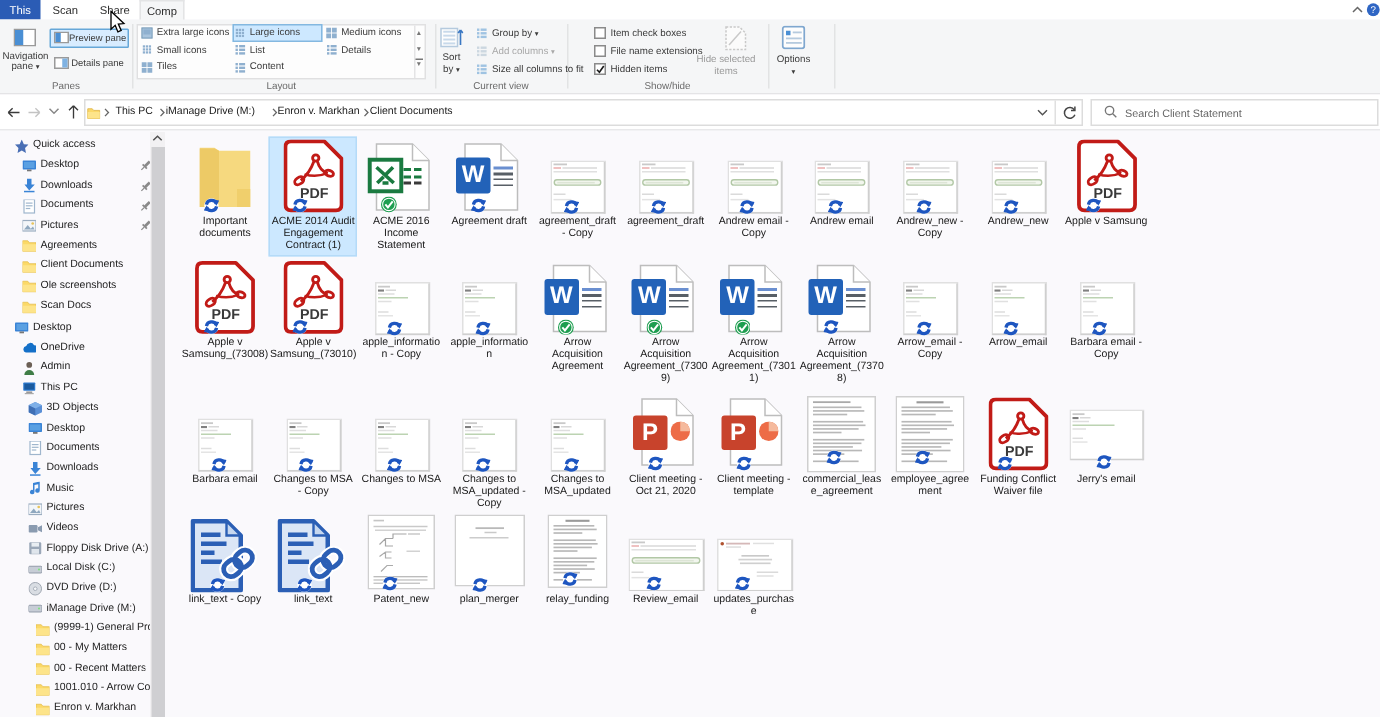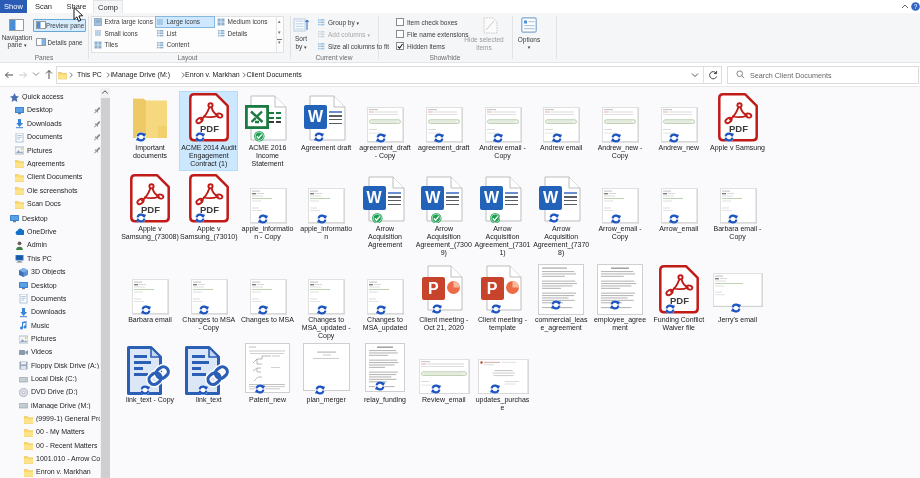--- a/index.html
+++ b/index.html
@@ -2,21 +2,21 @@
 <html><head><meta charset="utf-8"><style>
 * { margin:0; padding:0; box-sizing:border-box; }
 html,body { width:920px; height:478px; overflow:hidden; }
 body { font-family:"Liberation Sans",sans-serif; position:relative; background:#faf9fc; }
 div { box-sizing:border-box; }
 svg { display:block; }
 </style></head>
 <body>
 <div style="position:absolute;left:0;top:87px;width:920px;height:391px;background:#faf9fc"></div>
 <div style="position:absolute;left:0;top:0;width:920px;height:13px;background:#fff"></div>
-<div style="position:absolute;left:0;top:0;width:27px;height:13px;background:#2b5cb5;color:#fff;font-size:7.5px;line-height:13px;text-align:center">Show</div>
+<div style="position:absolute;left:0;top:0;width:27px;height:13px;background:#2b5cb5;color:#fff;font-size:7.5px;line-height:13px;text-align:center">This</div>
 <div style="position:absolute;left:27px;top:0;width:33px;height:13px;color:#2b2b2b;font-size:7.5px;line-height:13px;text-align:center">Scan</div>
 <div style="position:absolute;left:60px;top:0;width:33px;height:13px;color:#2b2b2b;font-size:7.5px;line-height:13px;text-align:center">Share</div>
 <div style="position:absolute;left:93px;top:0;width:30px;height:13.5px;background:#f5f6f7;border:1px solid #e3e4e5;border-bottom:none;box-sizing:border-box;color:#2b2b2b;font-size:7.5px;line-height:13px;text-align:center">Comp</div>
 <div style="position:absolute;left:900px;top:2px;width:10px;height:9px">
     <svg width="10" height="9" viewBox="0 0 10 9" style="">
       <path d="M2 6 L5 3 L8 6" stroke="#666" stroke-width="1" fill="none"></path>
     </svg>
   </div>
 <div style="position:absolute;left:911px;top:2px;width:9px;height:9px">
     <svg width="9" height="9" viewBox="0 0 9 9" style="">
@@ -294,21 +294,21 @@
       <path d="M8.6 1 L8.6 3.6 L6 3.6" stroke="#444" stroke-width="1" fill="none"></path>
     </svg>
   </div>
 <div style="position:absolute;left:727px;top:66px;width:192px;height:18px;background:#fff;border:1px solid #dcdcdc;box-sizing:border-box"></div>
 <div style="position:absolute;left:736px;top:70px;width:9px;height:9px">
     <svg width="9" height="9" viewBox="0 0 9 9" style="">
       <circle cx="3.7" cy="3.7" r="2.8" fill="none" stroke="#777" stroke-width="0.9"></circle>
       <path d="M5.8 5.8 L8.2 8.2" stroke="#777" stroke-width="0.9"></path>
     </svg>
   </div>
-<div style="position:absolute;left:750px;top:70.5px;font-size:7.2px;color:#666">Search Client Documents</div>
+<div style="position:absolute;left:750px;top:70.5px;font-size:7.2px;color:#666">Search Client Statement</div>
 <div style="position:absolute;left:0;top:86px;width:920px;height:1px;background:#e8e8ea"></div>
 <div style="position:absolute;left:10px;top:92.7px">
     <svg width="9" height="10" viewBox="0 0 9 10" style="">
       <path d="M4.5 0 L5.9 3.1 L9 3.4 L6.7 5.6 L7.3 9 L4.5 7.3 L1.7 9 L2.3 5.6 L0 3.4 L3.1 3.1 Z" fill="#4a6fb5"></path>
     </svg>
   </div>
 <div style="position:absolute;left:22px;top:93.1px;font-size:7px;color:#1d1d1d;white-space:nowrap;max-width:76px;overflow:hidden">Quick access</div>
 <div style="position:absolute;left:15px;top:106.0px">
     <svg width="9" height="10" viewBox="0 0 9 10" style="">
       <rect x="0" y="1" width="9" height="6" rx="0.5" fill="#3a84d6"></rect>

